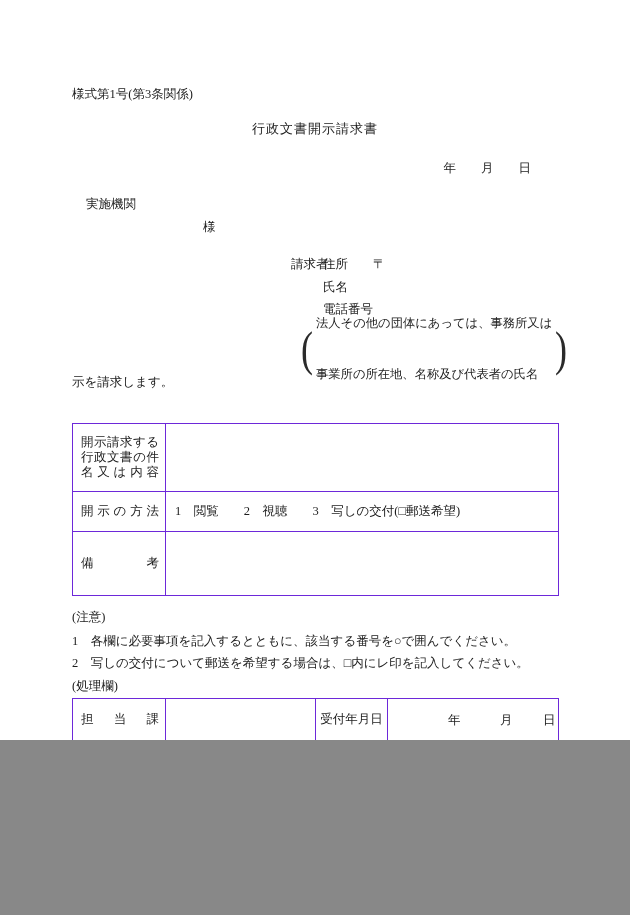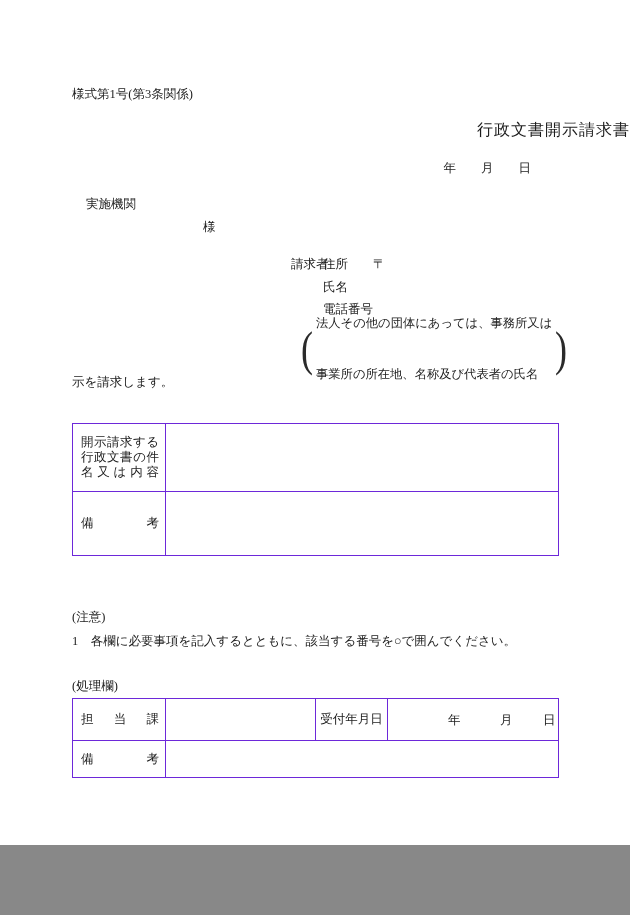--- a/index.html
+++ b/index.html
@@ -1,30 +1,30 @@
 <!DOCTYPE html>
 <html><head>
 <meta charset="utf-8">
 <style>
   * { margin:0; padding:0; box-sizing:border-box; }
   html,body { background:#888; }
   .page {
     position:relative;
-    width:630px; height:845px;
+    width:630px; height:740px;
     margin:0 auto;
     background:#ffffff;
     color:#1c1c1c;
     font-family:"Liberation Serif","DejaVu Serif",serif;
     font-size:12.5px;
     overflow:hidden;
   }
   .abs { position:absolute; white-space:nowrap; }
 
   .form-number { left:72px; top:86px; }
-  .doc-title   { left:0; top:120px; width:630px; text-align:right; font-size:16px; letter-spacing:1px; }
+  .doc-title   { left:0; top:120px; width:630px; text-align:center; font-size:13px; letter-spacing:1px; }
   .date-line   { left:72px; top:160px; width:459px; text-align:right; }
   .agency      { left:86px; top:196px; }
   .honorific   { left:203px; top:219px; }
 
   .req-label   { left:291px; top:256px;font-family:Liberation Serif, serif; }
   .addr-label  { left:323px; top:256px; }
   .name-label  { left:323px; top:279px; }
   .phone-label { left:323px; top:301px; }
 
   .corp-note { left:299px; top:314px; display:flex; align-items:center; }
@@ -100,31 +100,38 @@
       </colgroup>
     <tbody>
         <tr class="r1">
       <td class="lbl">
         <div class="jlast lbl-line">開示請求する</div>
         <div class="jlast lbl-line">行政文書の件</div>
         <div class="jlast lbl-line">名又は内容</div>
       </td>
       <td></td>
     </tr>
+    <tr class="r2">
+      <td class="lbl">
+        <div class="jlast">開示の方法</div>
+      </td>
+      <td class="method-val">1　閲覧　　2　視聴　　3　写しの交付(□郵送希望)</td>
+    </tr>
     <tr class="r3">
       <td class="lbl">
         <div class="jlast">備考</div>
       </td>
       <td></td>
     </tr>
   </tbody>
     </table>
 
   <div class="abs notes-heading">(注意)</div>
   <div class="abs note-item-1">1　各欄に必要事項を記入するとともに、該当する番号を○で囲んでください。</div>
+  <div class="abs note-item-2">2　写しの交付について郵送を希望する場合は、□内にレ印を記入してください。</div>
   <div class="abs proc-heading">(処理欄)</div>
 
   <table class="proc-table">
     <colgroup>
         <col style="width:93px">
         <col style="width:150px">
         <col style="width:72px">
         <col style="width:171px">
       </colgroup>
     <tbody>

